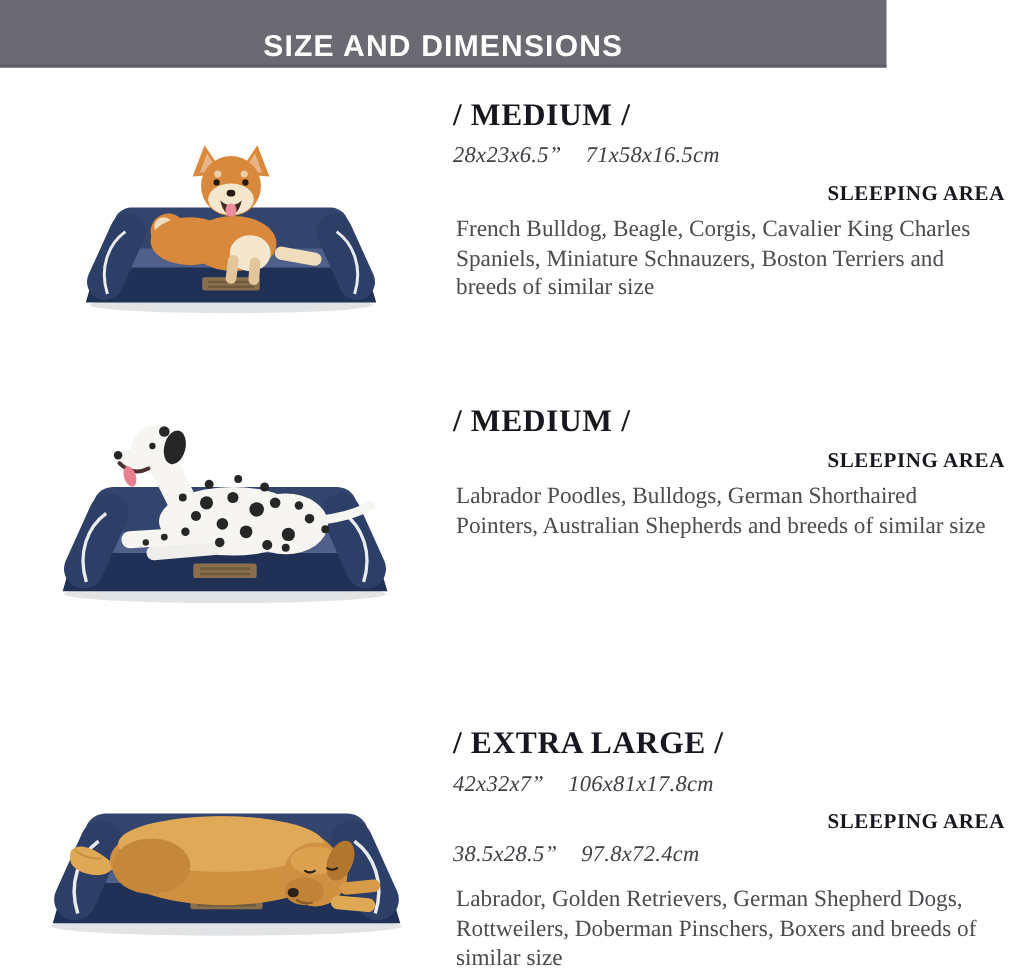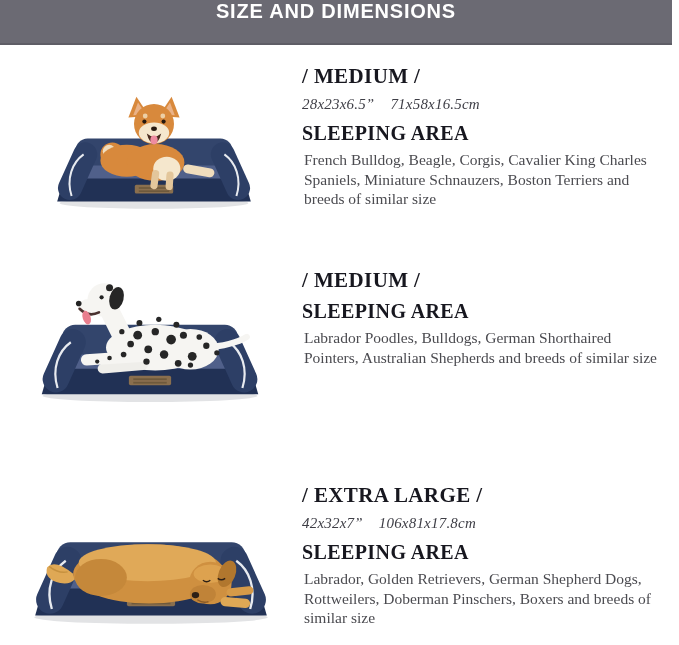--- a/index.html
+++ b/index.html
@@ -9,23 +9,23 @@
     --body-text:#4b4b50;
   }
   *{box-sizing:border-box;margin:0;padding:0;}
   html,body{background:#ffffff;}
   body{font-family:"Liberation Sans", sans-serif;}
   #canvas{
     position:relative;width:679px;height:645px;background:#ffffff;
     overflow:hidden;margin:0 auto;
   }
   .banner{
-    position:absolute;left:0;top:0;width:672px;height:45px;
+    position:absolute;left:0;top:0;width:591px;height:45px;
     background:var(--banner-bg);
-    display:flex;align-items:flex-start;justify-content:center;
+    display:flex;align-items:flex-end;justify-content:center;
     border-bottom:2px solid #5e5d66;
   }
   .banner h1{
     color:#ffffff;font-size:20px;font-weight:bold;letter-spacing:0.8px;
   }
   .img-wrap{position:absolute;}
   .img-wrap svg{display:block;width:100%;height:auto;}
   .img1{left:34px;top:76px;width:240px;}
   .img2{left:18px;top:256px;width:264px;}
   .img3{left:12px;top:470px;width:278px;}
@@ -36,22 +36,22 @@
   .txt h2{
     font-size:21px;font-weight:bold;letter-spacing:0.4px;
     color:var(--title-text);margin:0 0 7px 0;
   }
   .dim{
     font-size:15px;font-style:italic;color:var(--dim-text);
     margin:0 0 9px 0;letter-spacing:0.2px;
   }
   .dim .cm{margin-left:16px;}
   .txt h3{
-    font-size:20px;font-weight:bold;letter-spacing:0.4px;
-    color:var(--title-text);margin:0 0 5px 0;
+    font-size:14px;font-weight:bold;letter-spacing:0.4px;
+    color:var(--title-text);margin:0 0 5px 0;text-align:right;
   }
   .dim.second{margin-bottom:11px;}
   .breeds{
     font-size:15.5px;line-height:1.27;color:var(--body-text);
     width:356px;margin:2px;
   }
 </style>
 </head>
 <body>
 
@@ -204,16 +204,17 @@
         <line x1="236" y1="132" x2="256" y2="130" stroke="#d69a48" stroke-width="9" stroke-linecap="round"></line>
         <line x1="230" y1="142" x2="252" y2="144" stroke="#dfa855" stroke-width="10" stroke-linecap="round"></line>
       </g>
     </svg>
   </div>
 
   <div class="txt t3">
     <h2>/ EXTRA LARGE /</h2>
     <div class="dim"><span>42x32x7”</span><span class="cm">106x81x17.8cm</span></div>
     <h3>SLEEPING AREA</h3>
+    <div class="dim second"><span>38.5x28.5”</span><span class="cm">97.8x72.4cm</span></div>
     <p class="breeds">Labrador, Golden Retrievers, German Shepherd Dogs, Rottweilers, Doberman Pinschers, Boxers and breeds of similar size</p>
   </div>
 
 </div>
 
 </body></html>

